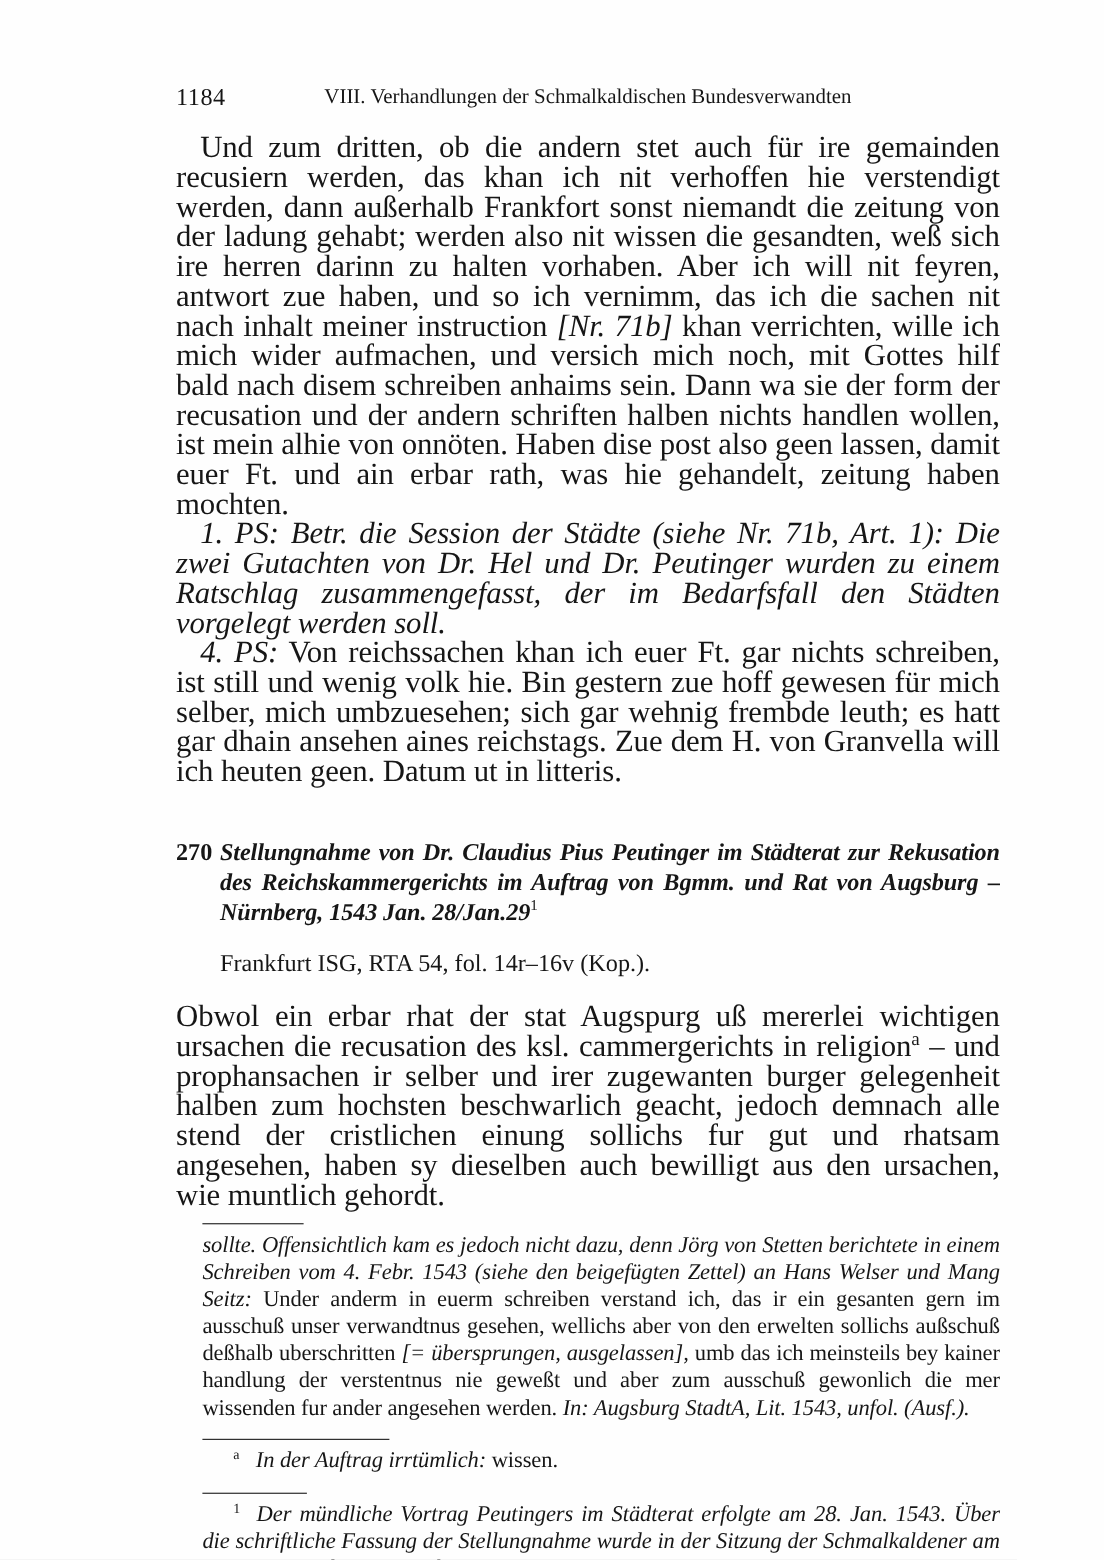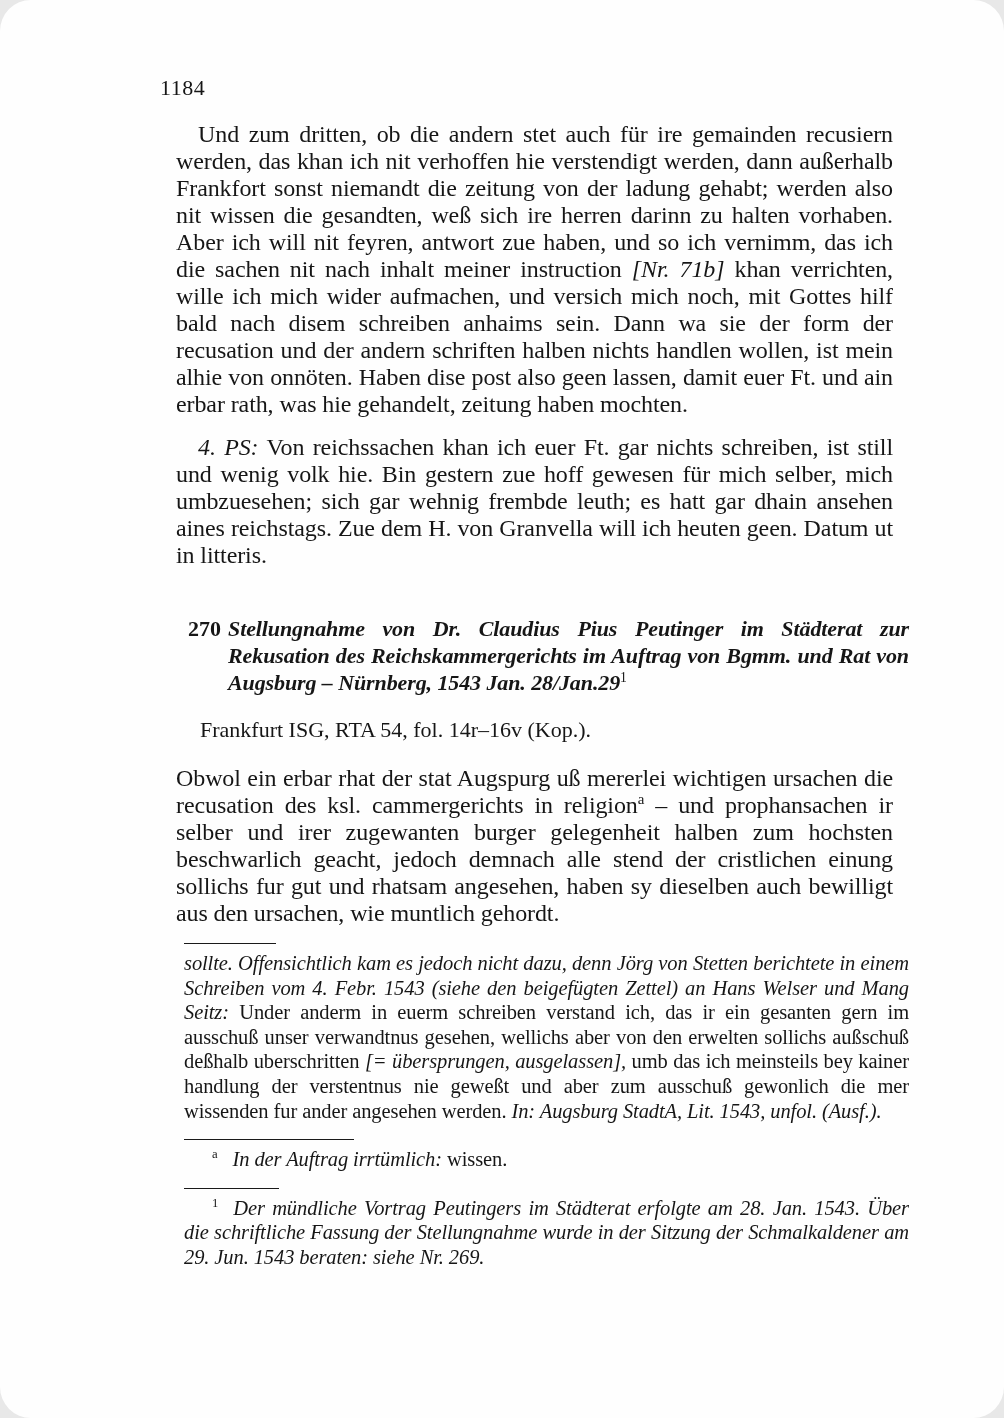--- a/index.html
+++ b/index.html
@@ -5,43 +5,42 @@
   html,body{margin:0;padding:0;background:#e8e8e8;}
   .page{
     position:relative;
     width:1004px;height:1418px;
     background:#fefefe;
     color:#161616;
     font-family:"Liberation Serif","DejaVu Serif",serif;
     box-sizing:border-box;
     padding:75px 95px 0 160px;
     overflow:hidden;
-    border-radius:31px;
   }
   .header{position:relative;height:30px;margin-bottom:16px;}
   .page-number{
     position:absolute;left:0;top:0;
     font-size:22px;letter-spacing:.5px;
   }
   .running-head{
     position:absolute;left:0;right:0;top:3px;
     text-align:center;font-size:19px;
   }
   .body-text p{
-    margin:16px;font-size:24px;line-height:27px;
+    margin:0;font-size:28px;line-height:27px;
     text-align:justify;letter-spacing:-0.1px;
   }
   .body-text p.indent{text-indent:22px;}
   .seg-i{font-style:italic;}
   .seg-bi{font-weight:bold;font-style:italic;}
   .seg-sup{
     font-size:0.62em;vertical-align:super;line-height:0;
     font-style:normal;font-weight:normal;
   }
-  .entry{display:flex;margin-top:46px;margin-left:28px;}
+  .entry{display:flex;margin-top:46px;}
   .entry-number{
     width:40px;flex:0 0 40px;
     font-size:22px;font-weight:bold;line-height:27px;
   }
   .entry-title{
     flex:1;font-size:22px;line-height:27px;
     font-weight:bold;font-style:italic;
     text-align:justify;letter-spacing:-0.1px;
   }
   .entry-source{
@@ -63,24 +62,26 @@
   .footnotes p.fn-marked{text-indent:28px;}
   .fn-marker{margin-right:15px;}
 </style>
 </head>
 <body>
 
 <div class="page">
 
   <div class="header">
     <span class="page-number">1184</span>
+    <span class="running-head">VIII. Verhandlungen der Schmalkaldischen Bundesverwandten</span>
   </div>
 
   <div class="body-text">
     <p class="indent"><span>Und zum dritten, ob die andern stet auch für ire gemainden recusiern werden, das khan ich nit verhoffen hie verstendigt werden, dann außerhalb Frankfort sonst niemandt die zeitung von der ladung gehabt; werden also nit wissen die gesandten, weß sich ire herren darinn zu halten vorhaben. Aber ich will nit feyren, antwort zue haben, und so ich vernimm, das ich die sachen nit nach inhalt meiner instruction </span><span class="seg-i">[Nr. 71b]</span><span> khan verrichten, wille ich mich wider aufmachen, und versich mich noch, mit Gottes hilf bald nach disem schreiben anhaims sein. Dann wa sie der form der recusation und der andern schriften halben nichts handlen wollen, ist mein alhie von onnöten. Haben dise post also geen lassen, damit euer Ft. und ain erbar rath, was hie gehandelt, zeitung haben mochten.</span></p>
+    <p class="indent"><span class="seg-i">1. PS: Betr. die Session der Städte (siehe Nr. 71b, Art. 1): Die zwei Gutachten von Dr. Hel und Dr. Peutinger wurden zu einem Ratschlag zusammengefasst, der im Bedarfsfall den Städten vorgelegt werden soll.</span></p>
     <p class="indent"><span class="seg-i">4. PS:</span><span> Von reichssachen khan ich euer Ft. gar nichts schreiben, ist still und wenig volk hie. Bin gestern zue hoff gewesen für mich selber, mich umbzuesehen; sich gar wehnig frembde leuth; es hatt gar dhain ansehen aines reichstags. Zue dem H. von Granvella will ich heuten geen. Datum ut in litteris.</span></p>
   </div>
 
   <div class="entry">
     <div class="entry-number">270</div>
     <div class="entry-title"><span class="seg-bi">Stellungnahme von Dr. Claudius Pius Peutinger im Städterat zur Rekusation des Reichskammergerichts im Auftrag von Bgmm. und Rat von Augsburg – Nürnberg, 1543 Jan. 28/Jan.29</span><span class="seg-sup">1</span></div>
   </div>
 
   <div class="entry-source">Frankfurt ISG, RTA 54, fol. 14r–16v (Kop.).</div>
 

